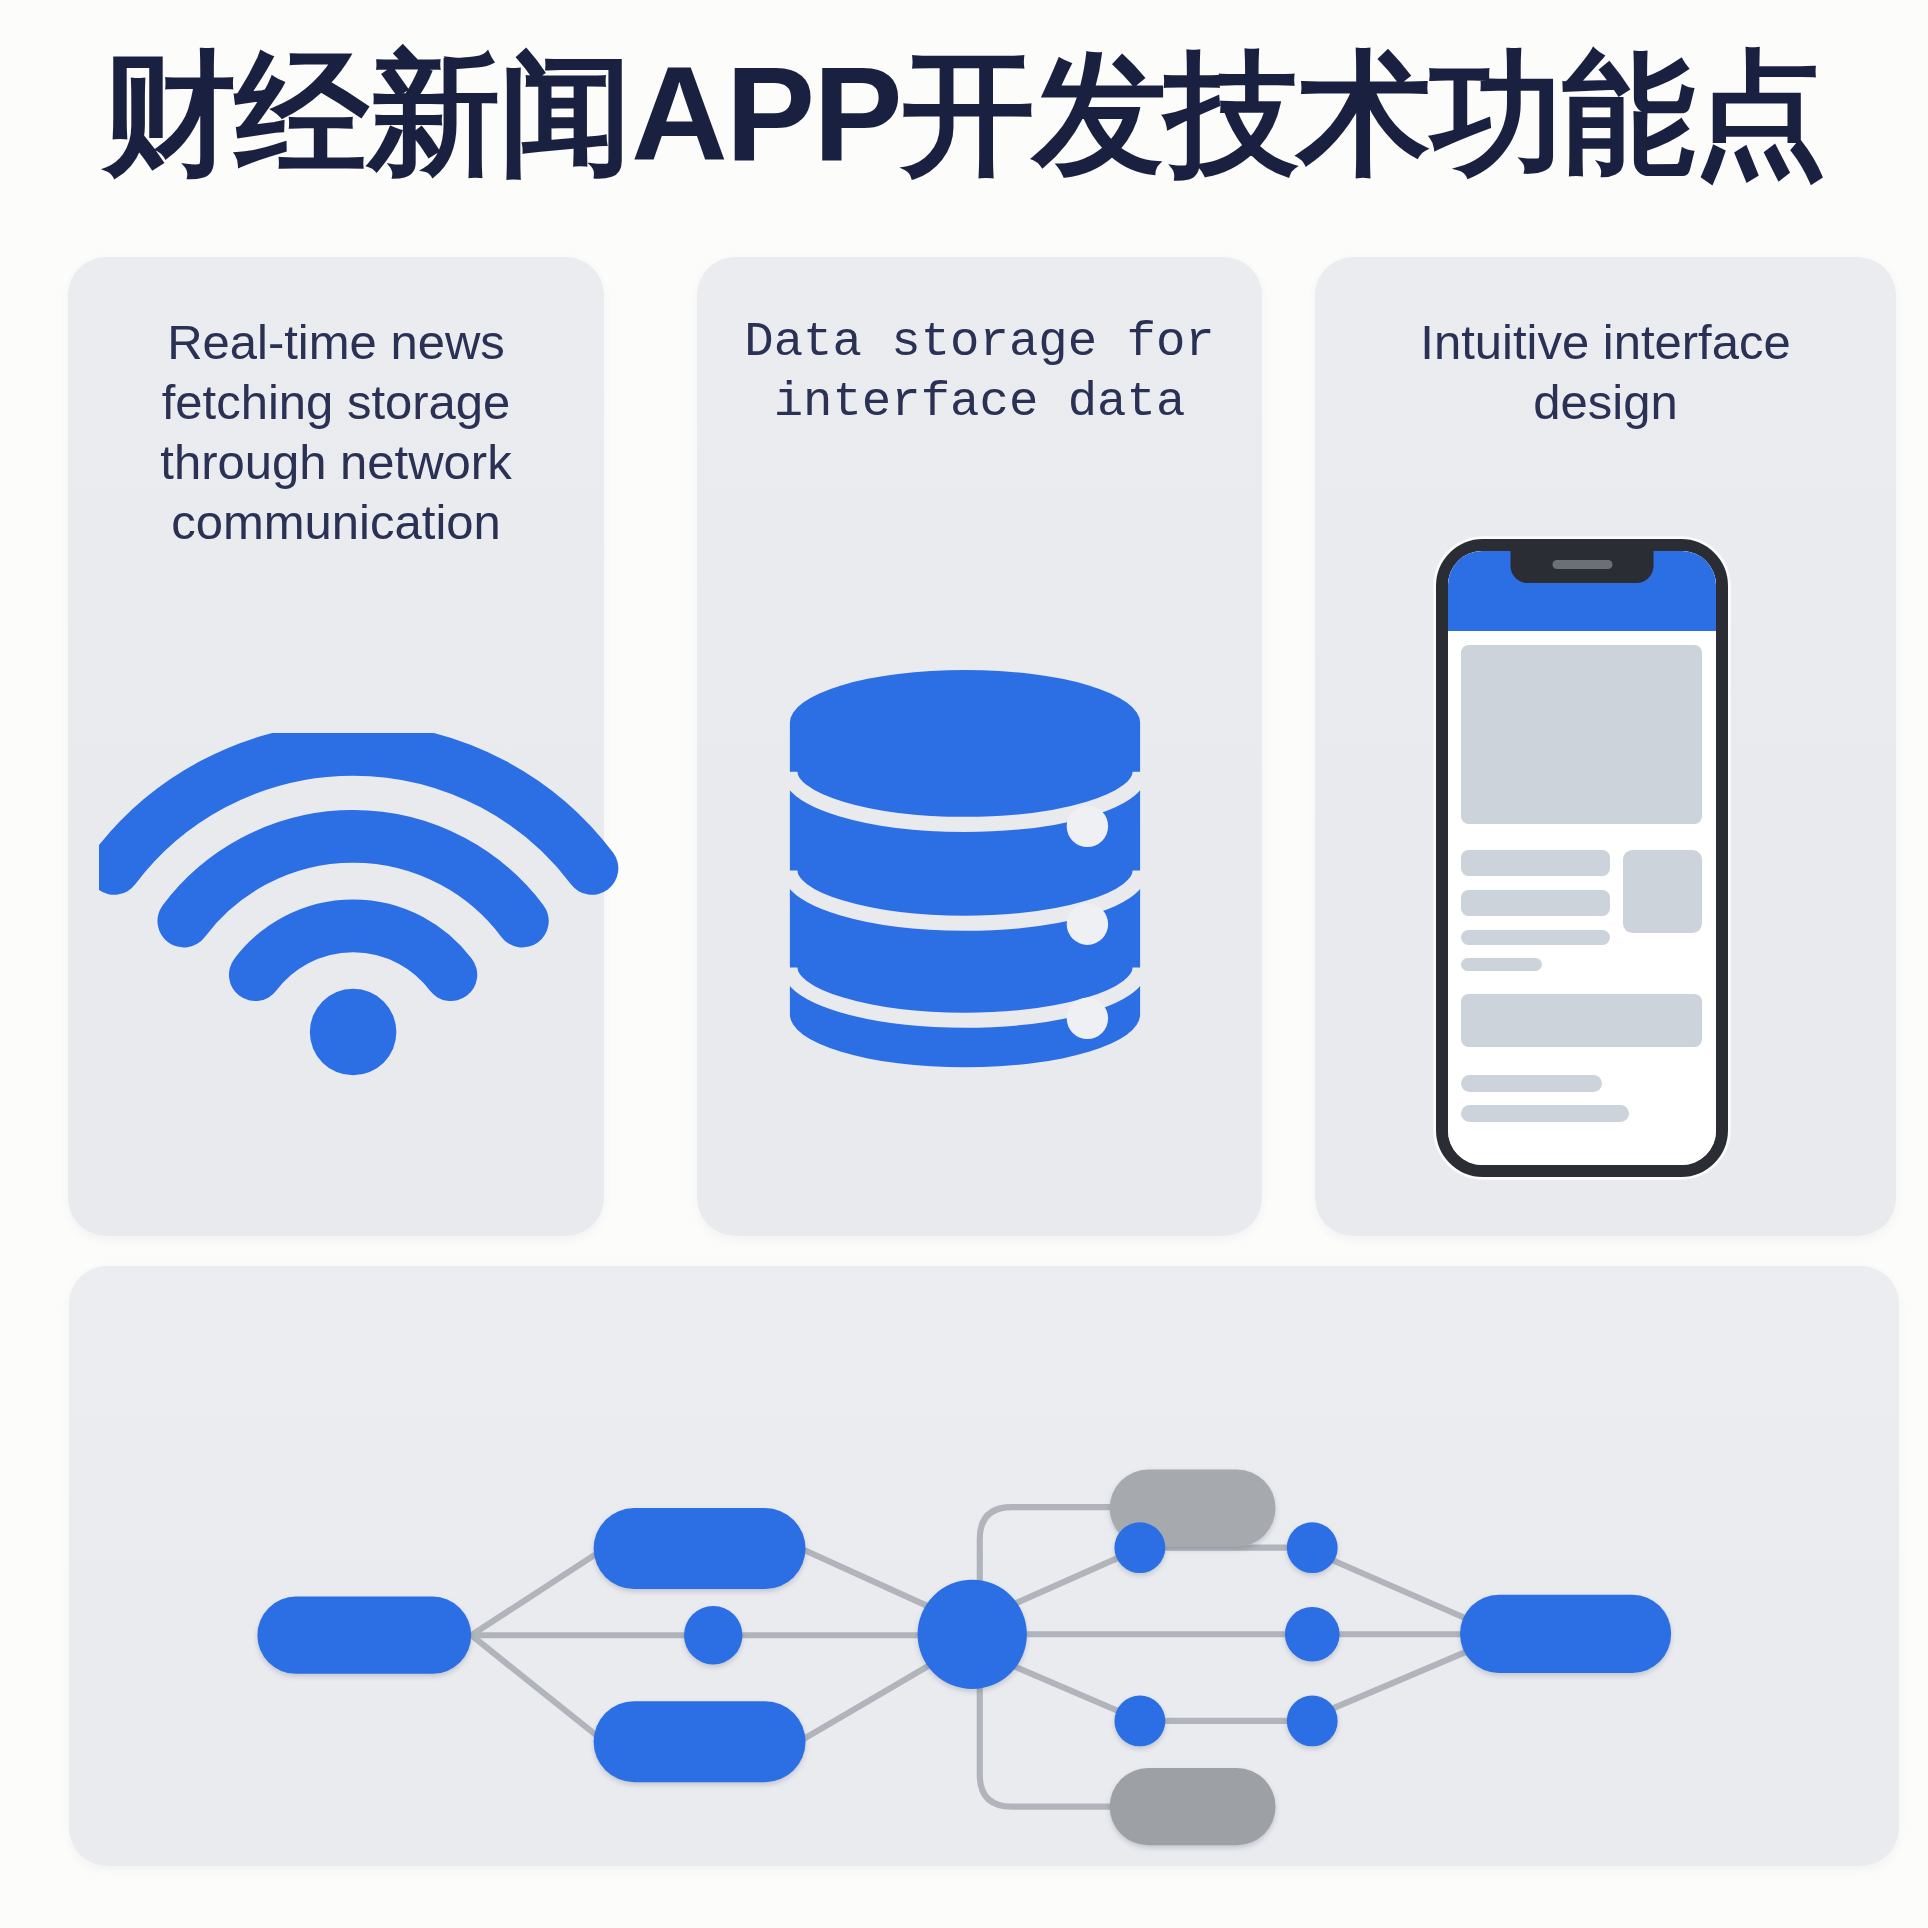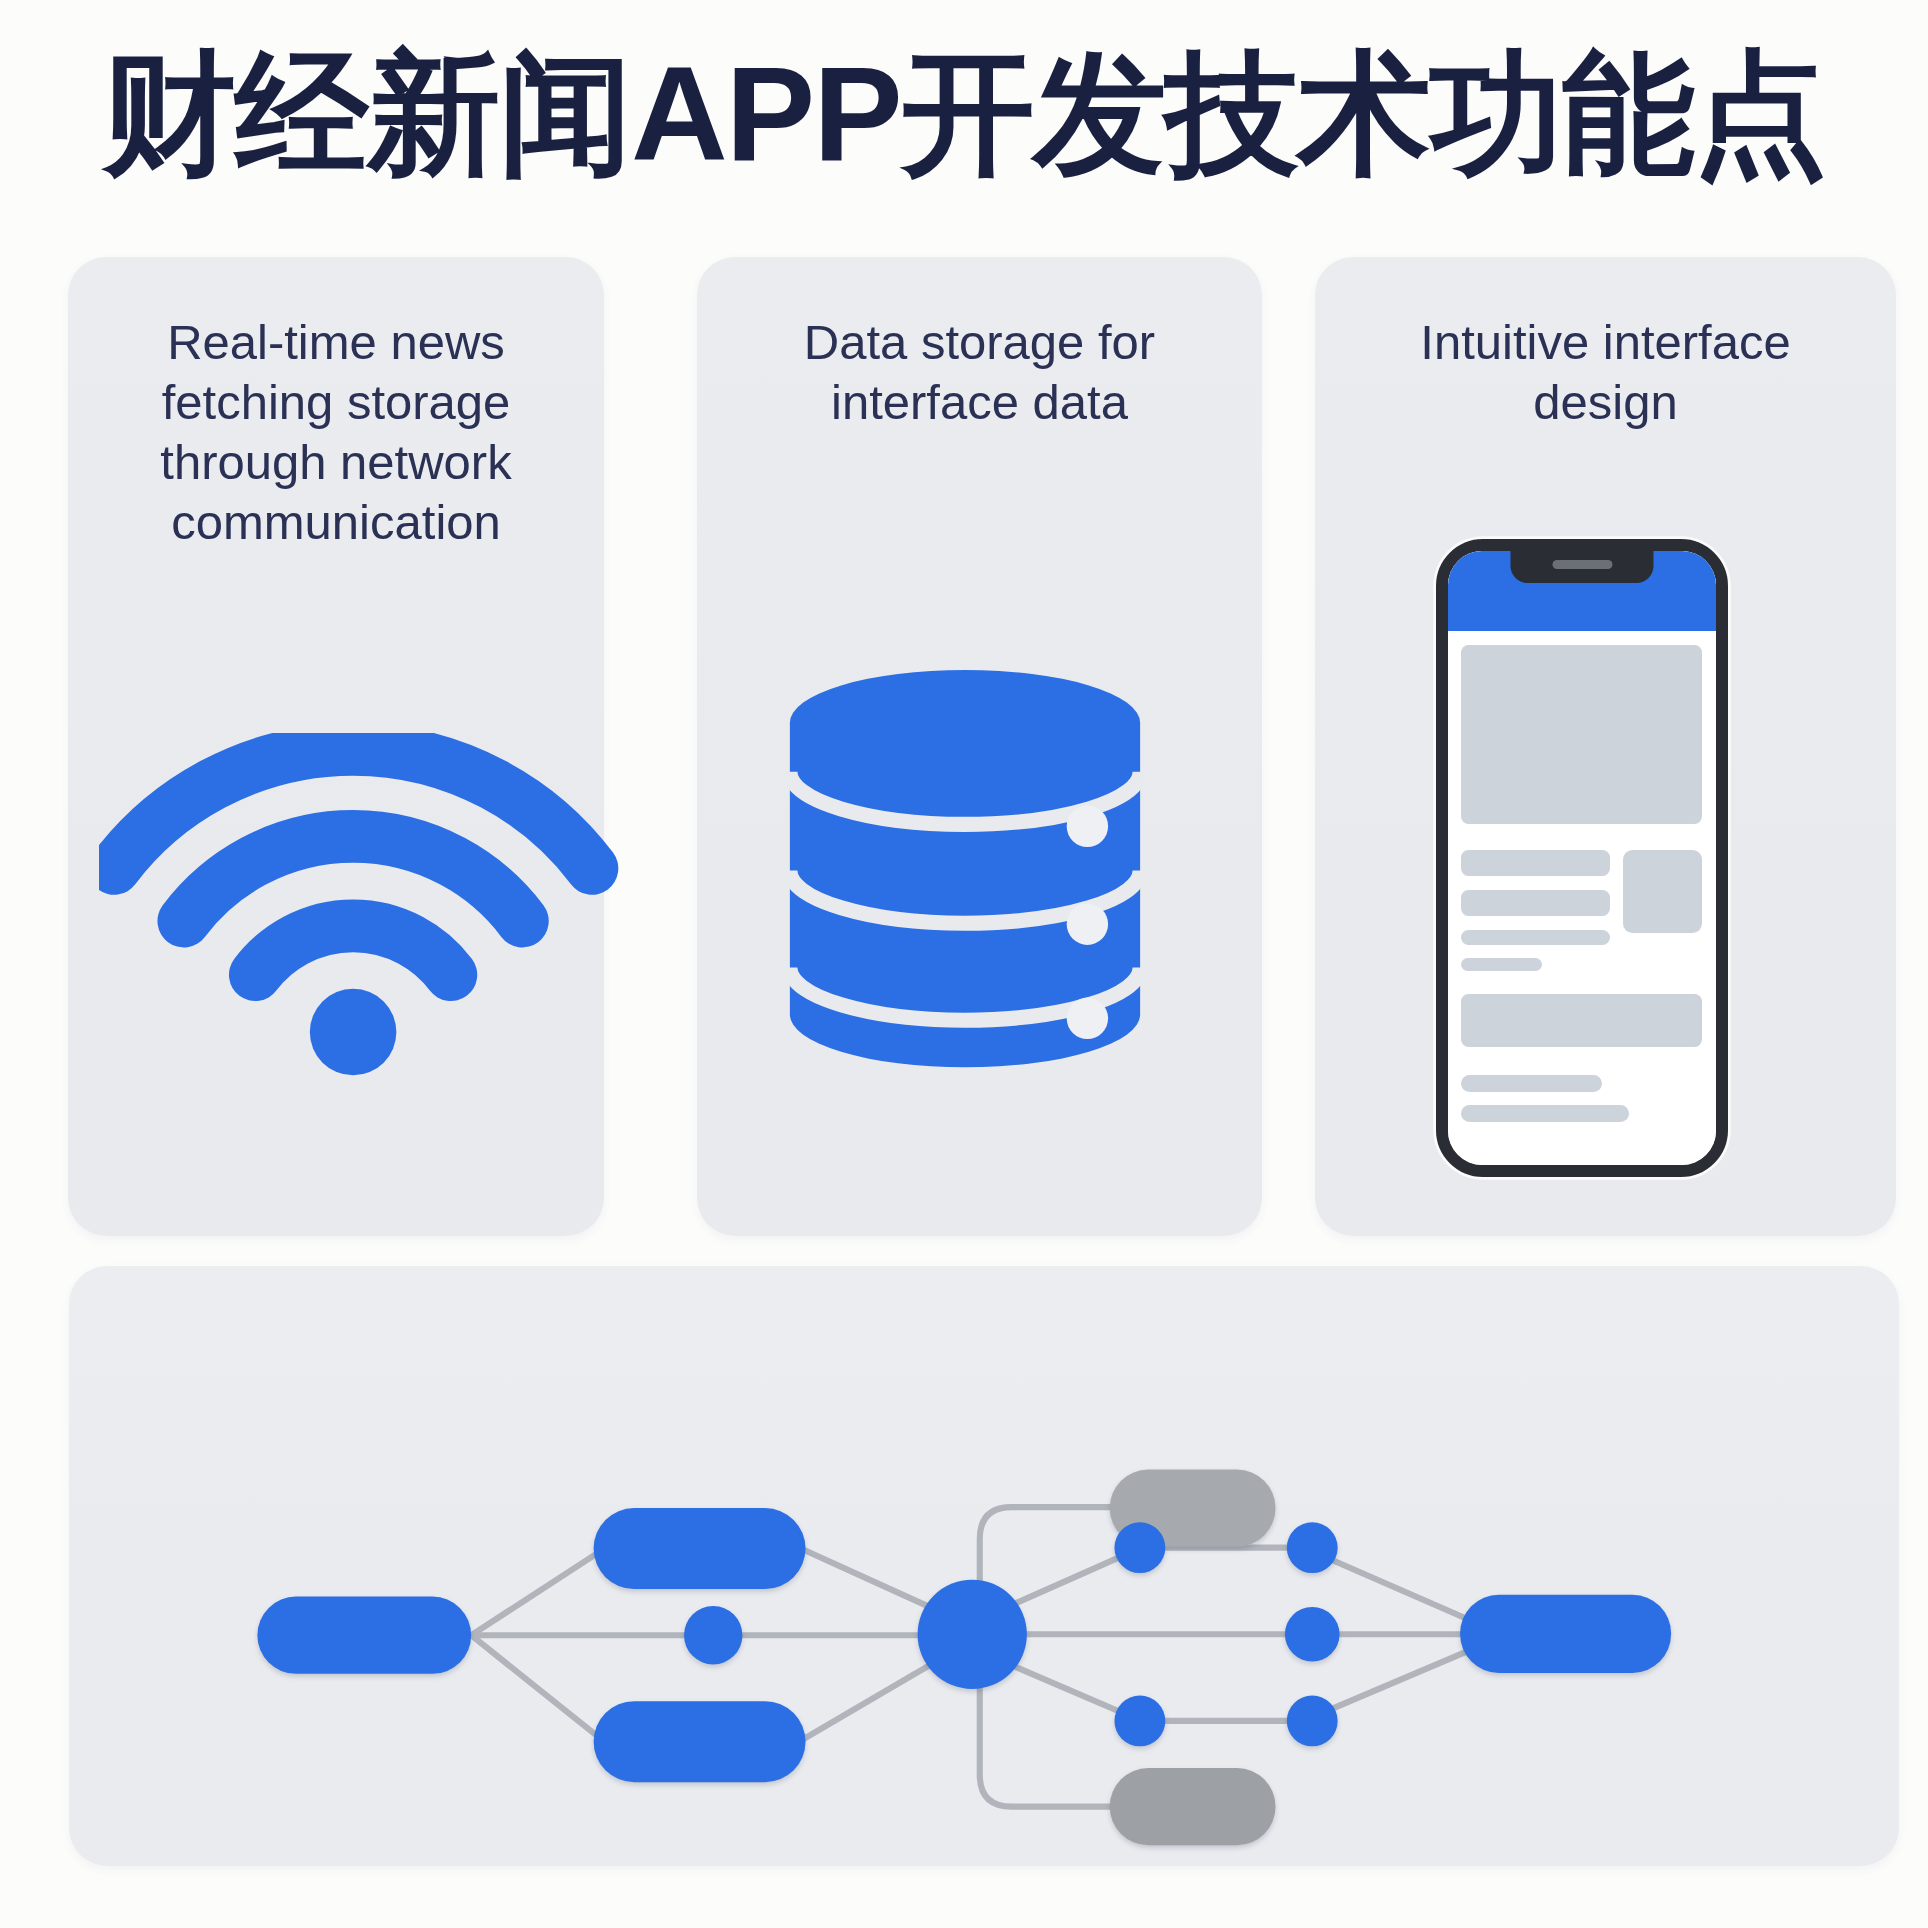--- a/index.html
+++ b/index.html
@@ -20,21 +20,21 @@
   }
 
   
   .card{
     position:absolute;top:257px;height:979px;
     background:linear-gradient(180deg,#eaecef 0%, var(--card-bg,#e8eaee) 60%);
     border-radius:38px;
     box-shadow:0 3.8px 9.4px rgba(40,50,80,0.05);
   }
   .card1{left:68px;width:536px;}
-  .card2{left:697px;width:565px;}
+  .card2{left:697px;width:565px;font-family:Liberation Mono, monospace;}
   .card3{left:1315px;width:581px;}
 
   .card-text{
     position:absolute;top:55px;left:0;width:100%;
     text-align:center;
     font-size:49px;line-height:60px;font-weight:500;
     color:var(--text-navy,#2a3154);
   }
 
   

